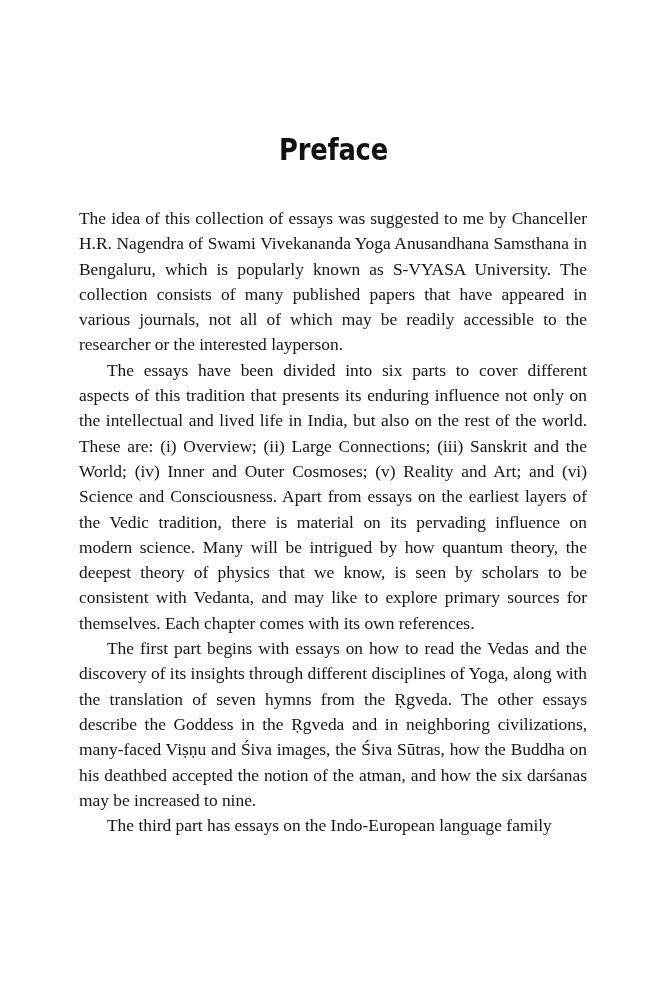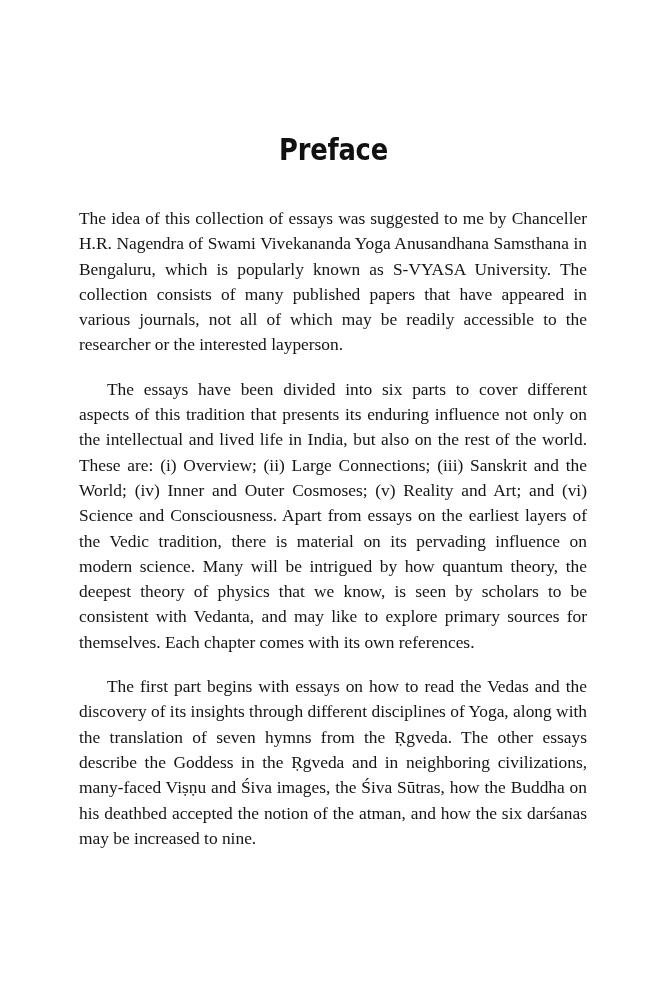--- a/index.html
+++ b/index.html
@@ -53,29 +53,29 @@
     font-size: 17.4px;
     line-height: 25.3px;
     text-align: justify;
     text-justify: inter-word;
     color: #141414;
     hyphens: none;
   }
 
   .para.indent {
     text-indent: 28px;
-    margin-top: 19px;
   }
 </style>
 </head>
 <body>
 
 <div class="page">
 
   <h1 class="page-title">Preface</h1>
 
   <div class="body-block">
     <p class="para">The idea of this collection of essays was suggested to me by Chanceller H.R. Nagendra of Swami Vivekananda Yoga Anusandhana Samsthana in Bengaluru, which is popularly known as S-VYASA University. The collection consists of many published papers that have appeared in various journals, not all of which may be readily accessible to the researcher or the interested layperson.</p>
     <p class="para indent">The essays have been divided into six parts to cover different aspects of this tradition that presents its enduring influence not only on the intellectual and lived life in India, but also on the rest of the world. These are: (i) Overview; (ii) Large Connections; (iii) Sanskrit and the World; (iv) Inner and Outer Cosmoses; (v) Reality and Art; and (vi) Science and Consciousness. Apart from essays on the earliest layers of the Vedic tradition, there is material on its pervading influence on modern science. Many will be intrigued by how quantum theory, the deepest theory of physics that we know, is seen by scholars to be consistent with Vedanta, and may like to explore primary sources for themselves. Each chapter comes with its own references.</p>
     <p class="para indent">The first part begins with essays on how to read the Vedas and the discovery of its insights through different disciplines of Yoga, along with the translation of seven hymns from the Ṛgveda. The other essays describe the Goddess in the Ṛgveda and in neighboring civilizations, many-faced Viṣṇu and Śiva images, the Śiva Sūtras, how the Buddha on his deathbed accepted the notion of the atman, and how the six darśanas may be increased to nine.</p>
+    <p class="para indent">The third part has essays on the Indo-European language family</p>
   </div>
 
 </div>
 
 </body></html>

